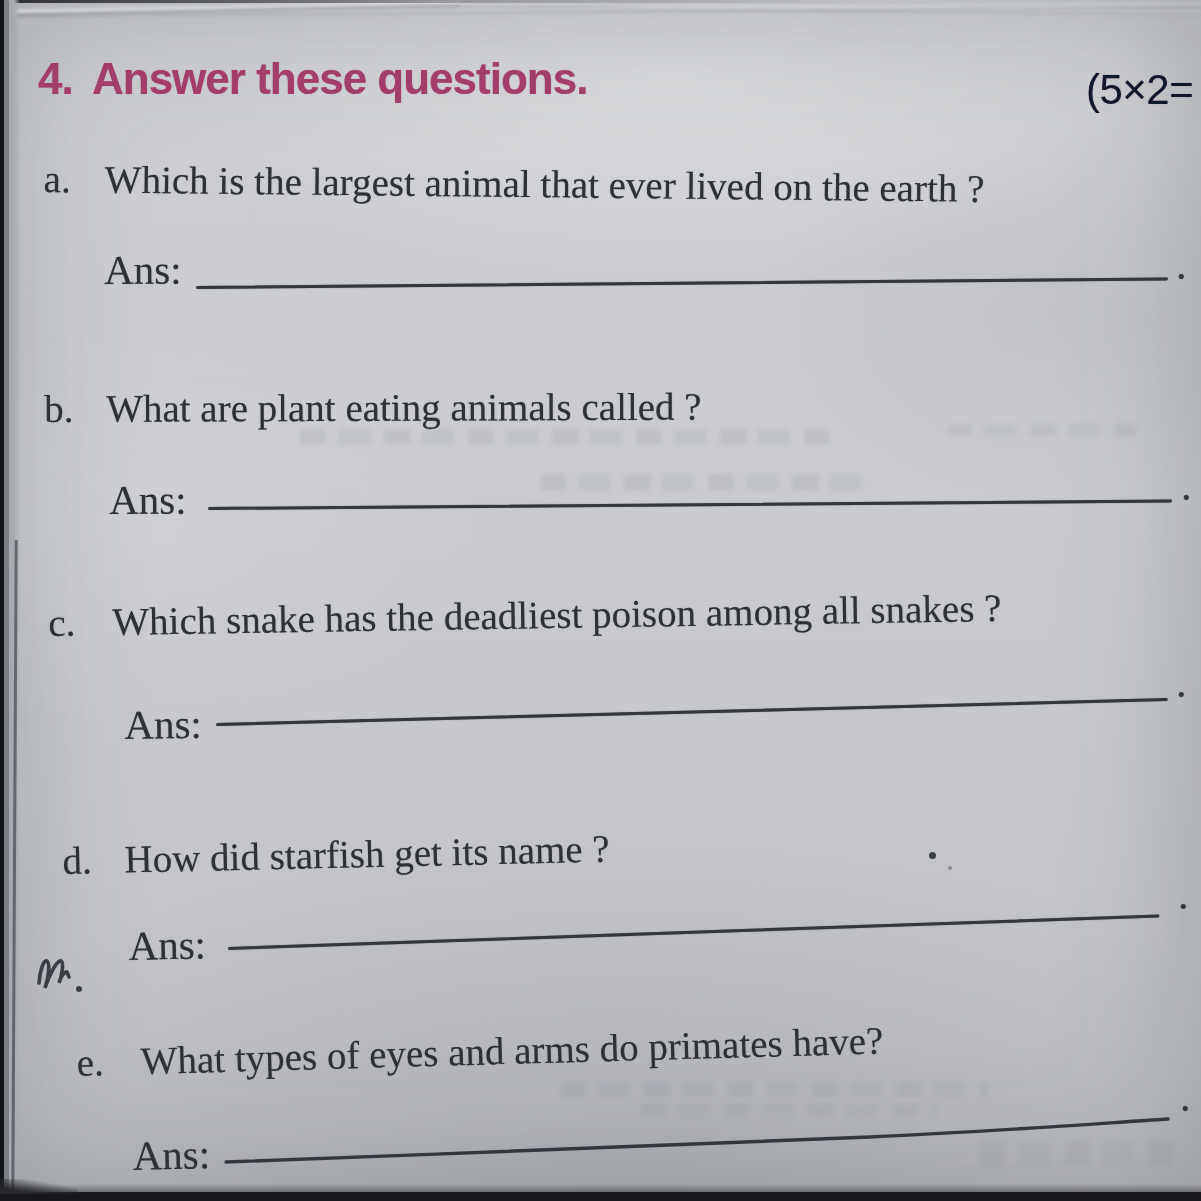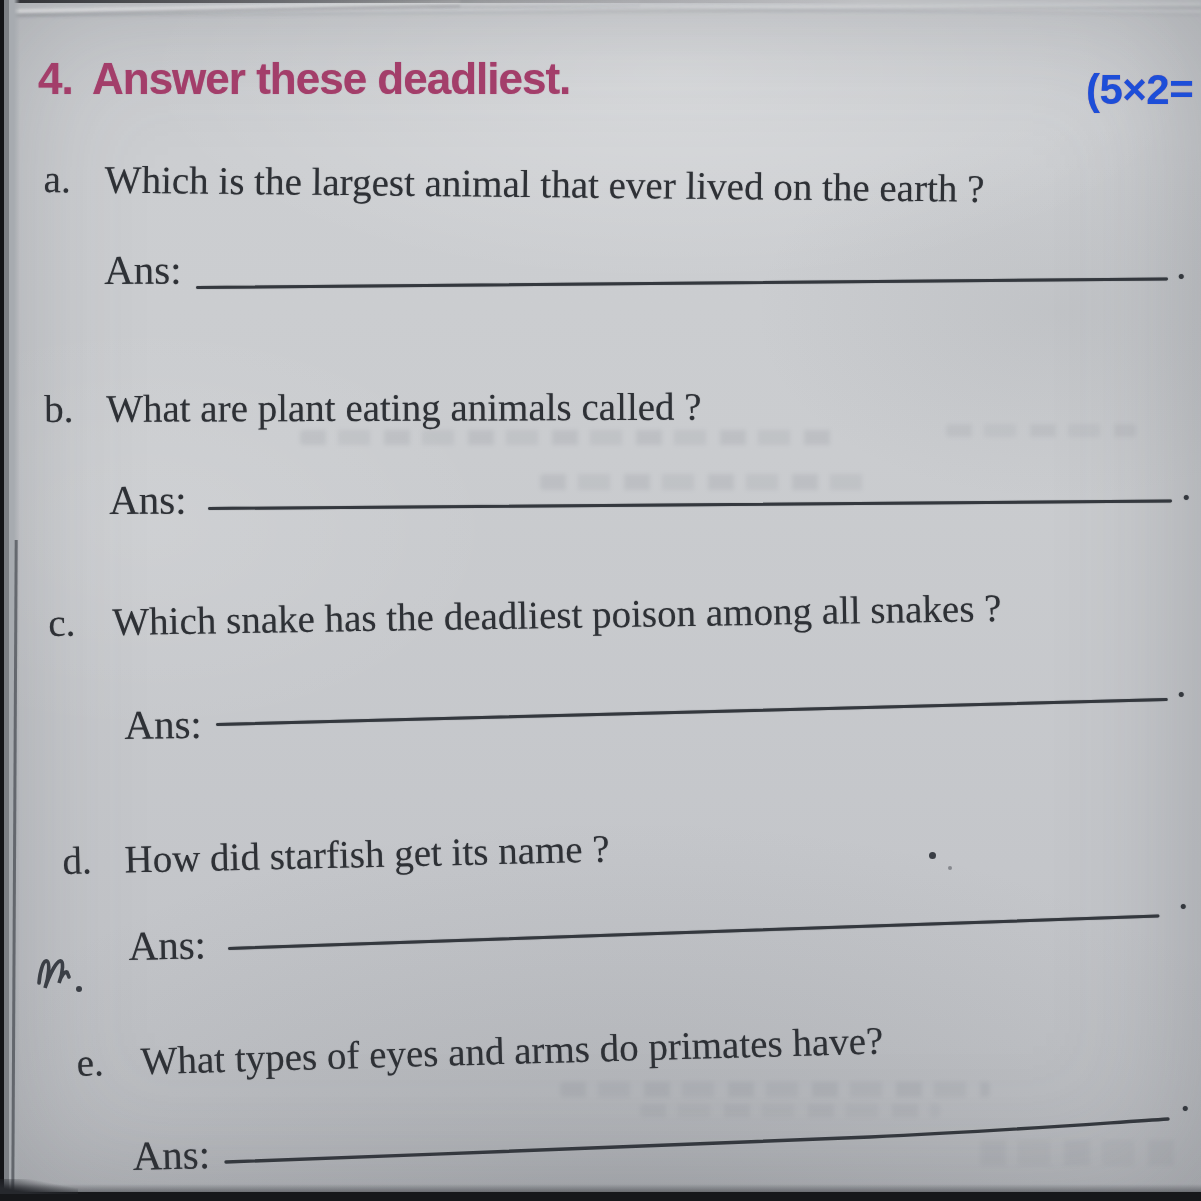--- a/index.html
+++ b/index.html
@@ -50,22 +50,22 @@
     background:linear-gradient(180deg,transparent,rgba(40,42,48,.45));}
   .bottom-corner{position:absolute;left:0;bottom:7px;width:78px;height:15px;
     background:linear-gradient(to top right,#26282d 20%,transparent 70%);}
   
   .heading{position:absolute;left:38px;top:54px;display:flex;
     font-family:"Liberation Sans","DejaVu Sans",sans-serif;font-weight:bold;
     font-size:44px;letter-spacing:-1px;color:#a33e6a;white-space:nowrap;
     text-shadow:0 0 1px rgba(163,62,106,.55);}
   .heading .num{width:54px;flex:none;}
   .marks{position:absolute;left:1086px;top:66px;
-    font-family:"Liberation Sans","DejaVu Sans",sans-serif;font-weight:bold;
-    font-size:42px;letter-spacing:-.5px;color:#1d4ed8;white-space:nowrap;
+    font-family:"Liberation Sans","DejaVu Sans",sans-serif;font-weight:normal;
+    font-size:42px;letter-spacing:-.5px;color:#0f172a;white-space:nowrap;
     text-shadow:0 0 1px rgba(163,62,106,.55);}
   .q{position:absolute;display:flex;align-items:baseline;white-space:nowrap;
     font-size:39px;color:#2e3136;transform-origin:left top;
     text-shadow:0 0 1px rgba(46,49,54,.45);}
   .q .q-label{flex:none;}
   .q-a{left:44px;top:156px;transform:rotate(.6deg);}   .q-a .q-label{width:61px;}
   .q-b{left:44px;top:386px;transform:rotate(-.2deg);}  .q-b .q-label{width:62px;}
   .q-c{left:48px;top:600px;transform:rotate(-.9deg);}  .q-c .q-label{width:64px;}
   .q-d{left:62px;top:838px;transform:rotate(-1.3deg);} .q-d .q-label{width:62px;}
   .q-e{left:76px;top:1040px;transform:rotate(-1.6deg);}.q-e .q-label{width:64px;}
@@ -109,21 +109,21 @@
 
   <div class="smudge smudge-1"></div>
   <div class="smudge smudge-2"></div>
   <div class="smudge smudge-3"></div>
   <div class="smudge smudge-4"></div>
   <div class="smudge smudge-5"></div>
   <div class="smudge smudge-6"></div>
 
   <div class="heading">
     <span class="num">4.</span>
-    <span>Answer these deadliest.</span>
+    <span>Answer these questions.</span>
   </div>
   <div class="marks">(5×2=</div>
 
   <div class="q q-a">
     <span class="q-label">a.</span>
     <span class="q-text">Which is the largest animal that ever lived on the earth ?</span>
   </div>
   <div class="ans ans-a">Ans:</div>
   <div class="rule rule-a"></div>
   <span class="period period-a">.</span>

